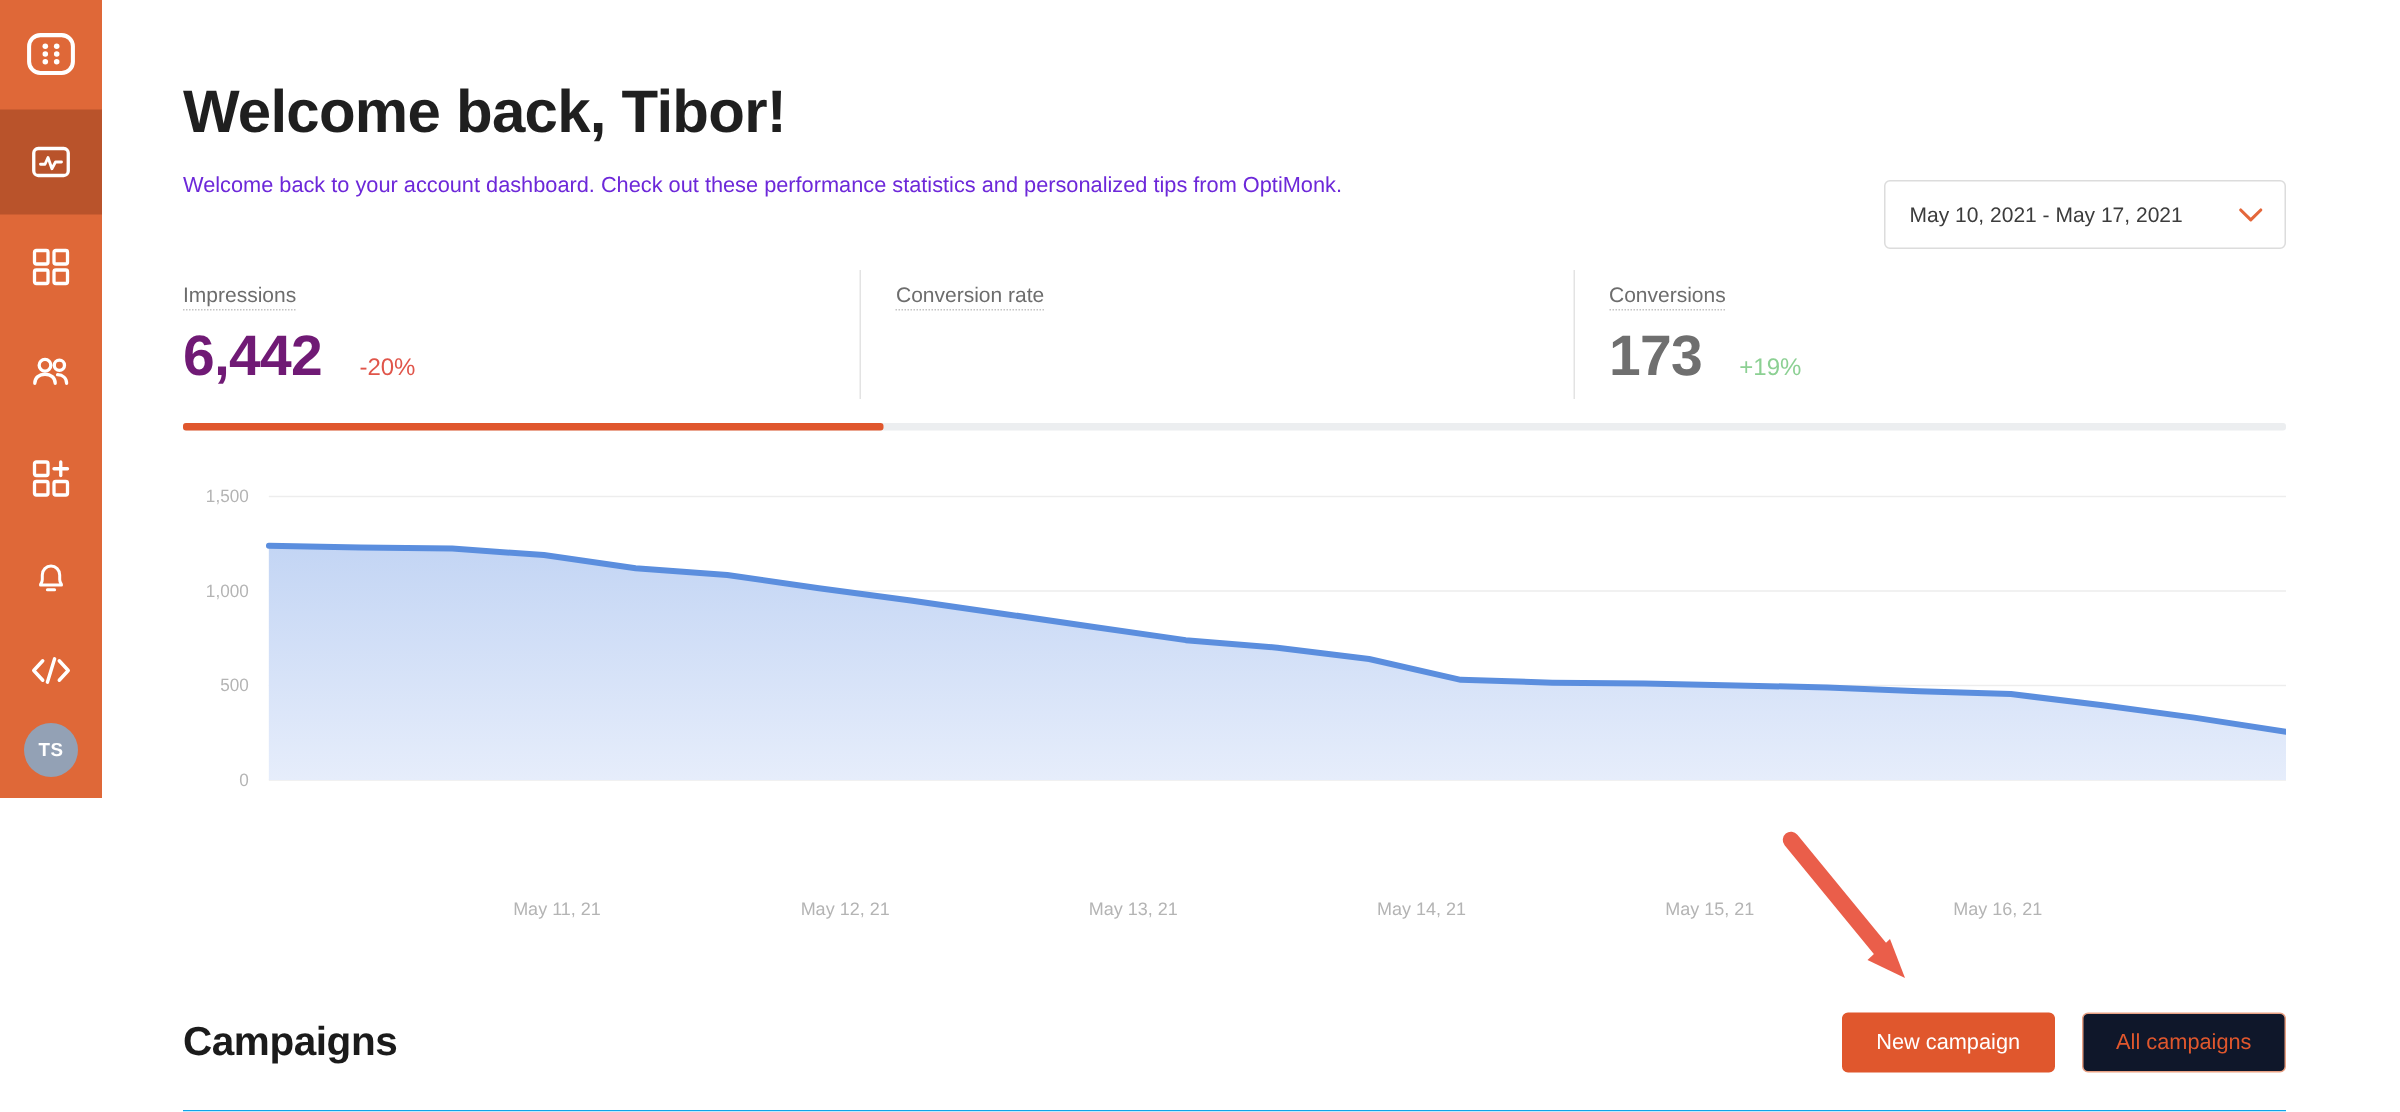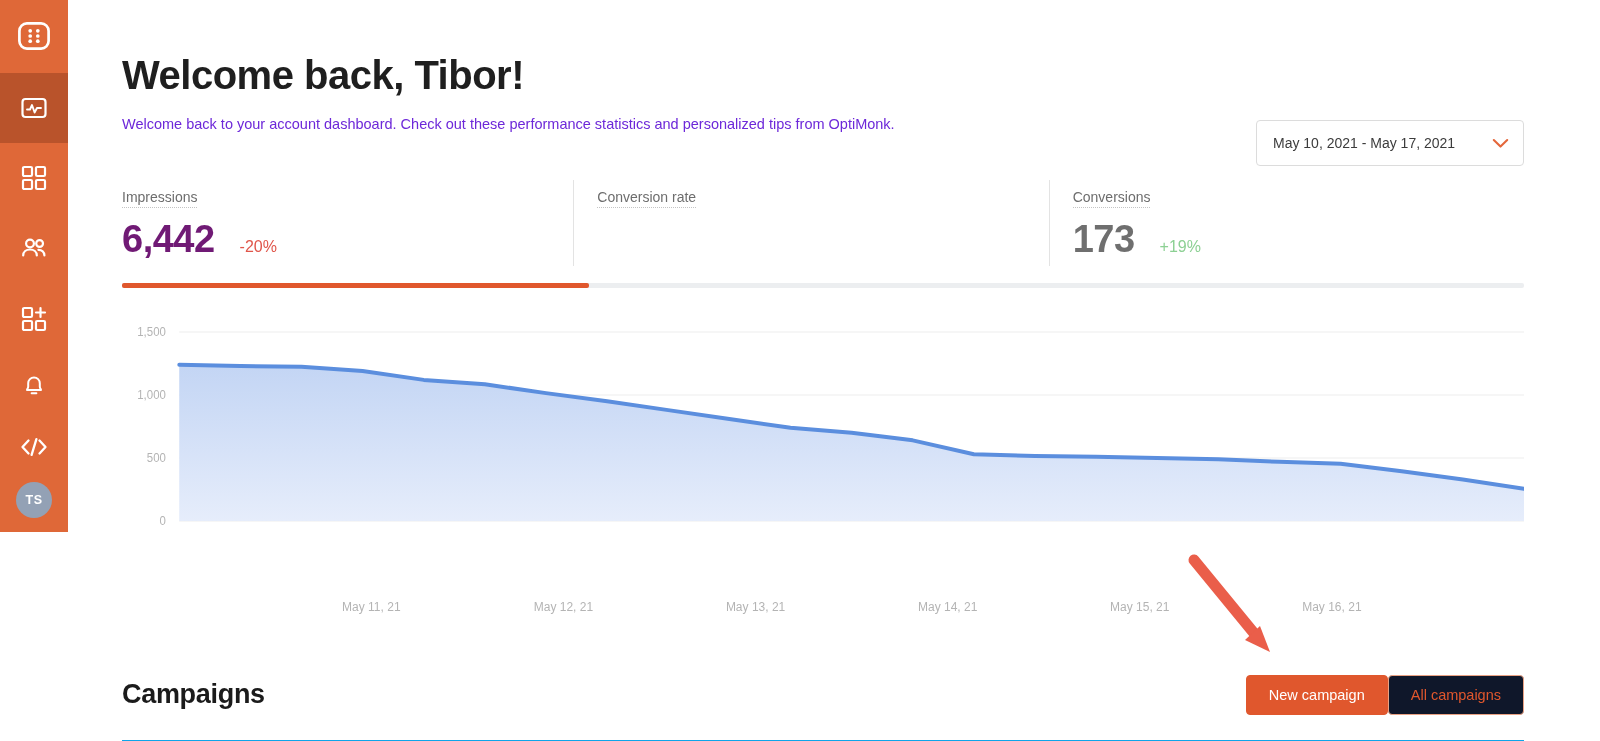--- a/index.html
+++ b/index.html
@@ -134,21 +134,21 @@
   .campaigns-row {
     position: absolute; left: 54px; right: 76px; bottom: 0;
     height: 92px;
     display: flex; align-items: center; justify-content: space-between;
     border-bottom: 1px solid #0ea5e9;
   }
   .campaigns-title {
     font-size: 27px; font-weight: bold; color: #1b1b1b;
     letter-spacing: -0.3px;
   }
-  .campaign-actions { display: flex; align-items: flex-start; }
+  .campaign-actions { display: flex; align-items: flex-start; gap: 18px; }
   .btn {
     height: 40px; border-radius: 4px; font-size: 14.5px;
     display: flex; align-items: center; justify-content: center;
     padding: 0 22px; cursor: pointer; white-space: nowrap;
   }
   .btn-primary {
     background: #e0572d; color: #ffffff; border: 1px solid #e0572d;
   }
   .btn-secondary {
     background: #0f172a; color: #e0572d; border: 1px solid #e9a183;

